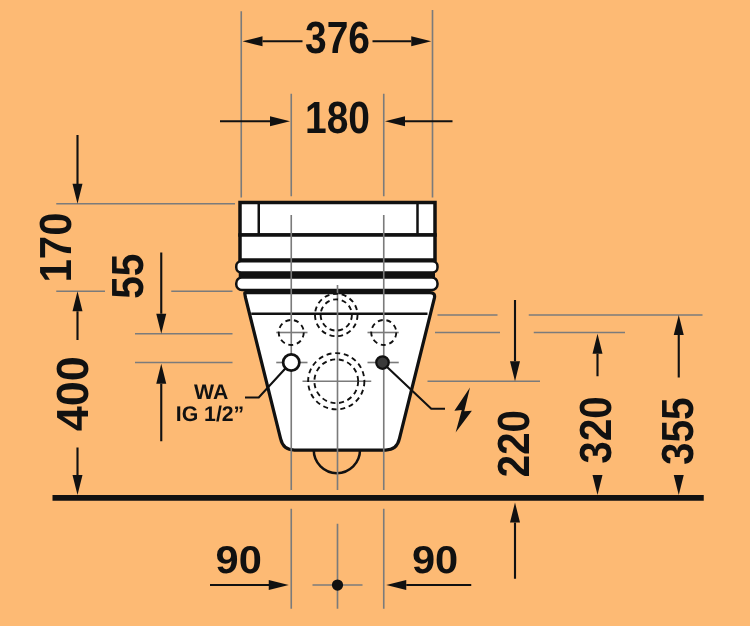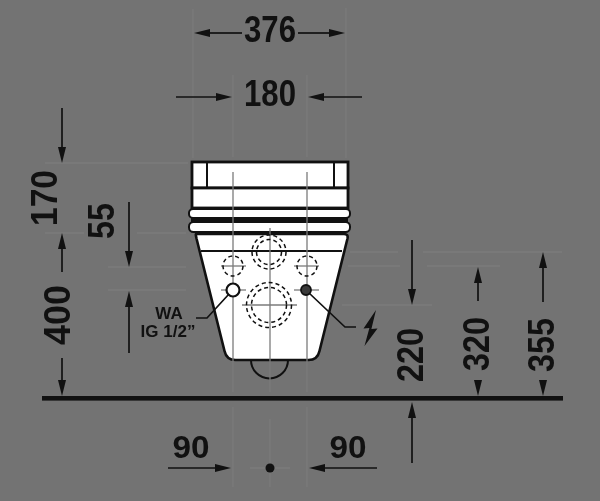--- a/index.html
+++ b/index.html
@@ -1,16 +1,16 @@
 <!DOCTYPE html>
 <html><head>
 <meta charset="utf-8">
 <style>
   html,body{margin:0;padding:0;background:#fff;}
-  .stage{width:600px;height:501px;position:relative;background:#737373;overflow:hidden;}
+  .stage{width:600px;height:501px;position:relative;background:#fdba74;overflow:hidden;}
   svg{display:block;}
   text{font-family:"Liberation Sans", sans-serif;font-weight:bold;fill:#111;}
   .dim{font-size:36px;}
   .dim90{font-size:31px;}
   .lbl{font-size:17px;}
   .ext{stroke:#7b7b7b;stroke-width:1.3;fill:none;}
   .obj{stroke:#111;fill:#fff;}
   .dimline{stroke:#111;stroke-width:1.7;fill:none;}
   .arrow{fill:#111;stroke:none;}
   .dash{stroke:#111;stroke-width:1.5;fill:none;stroke-dasharray:4 3;}

